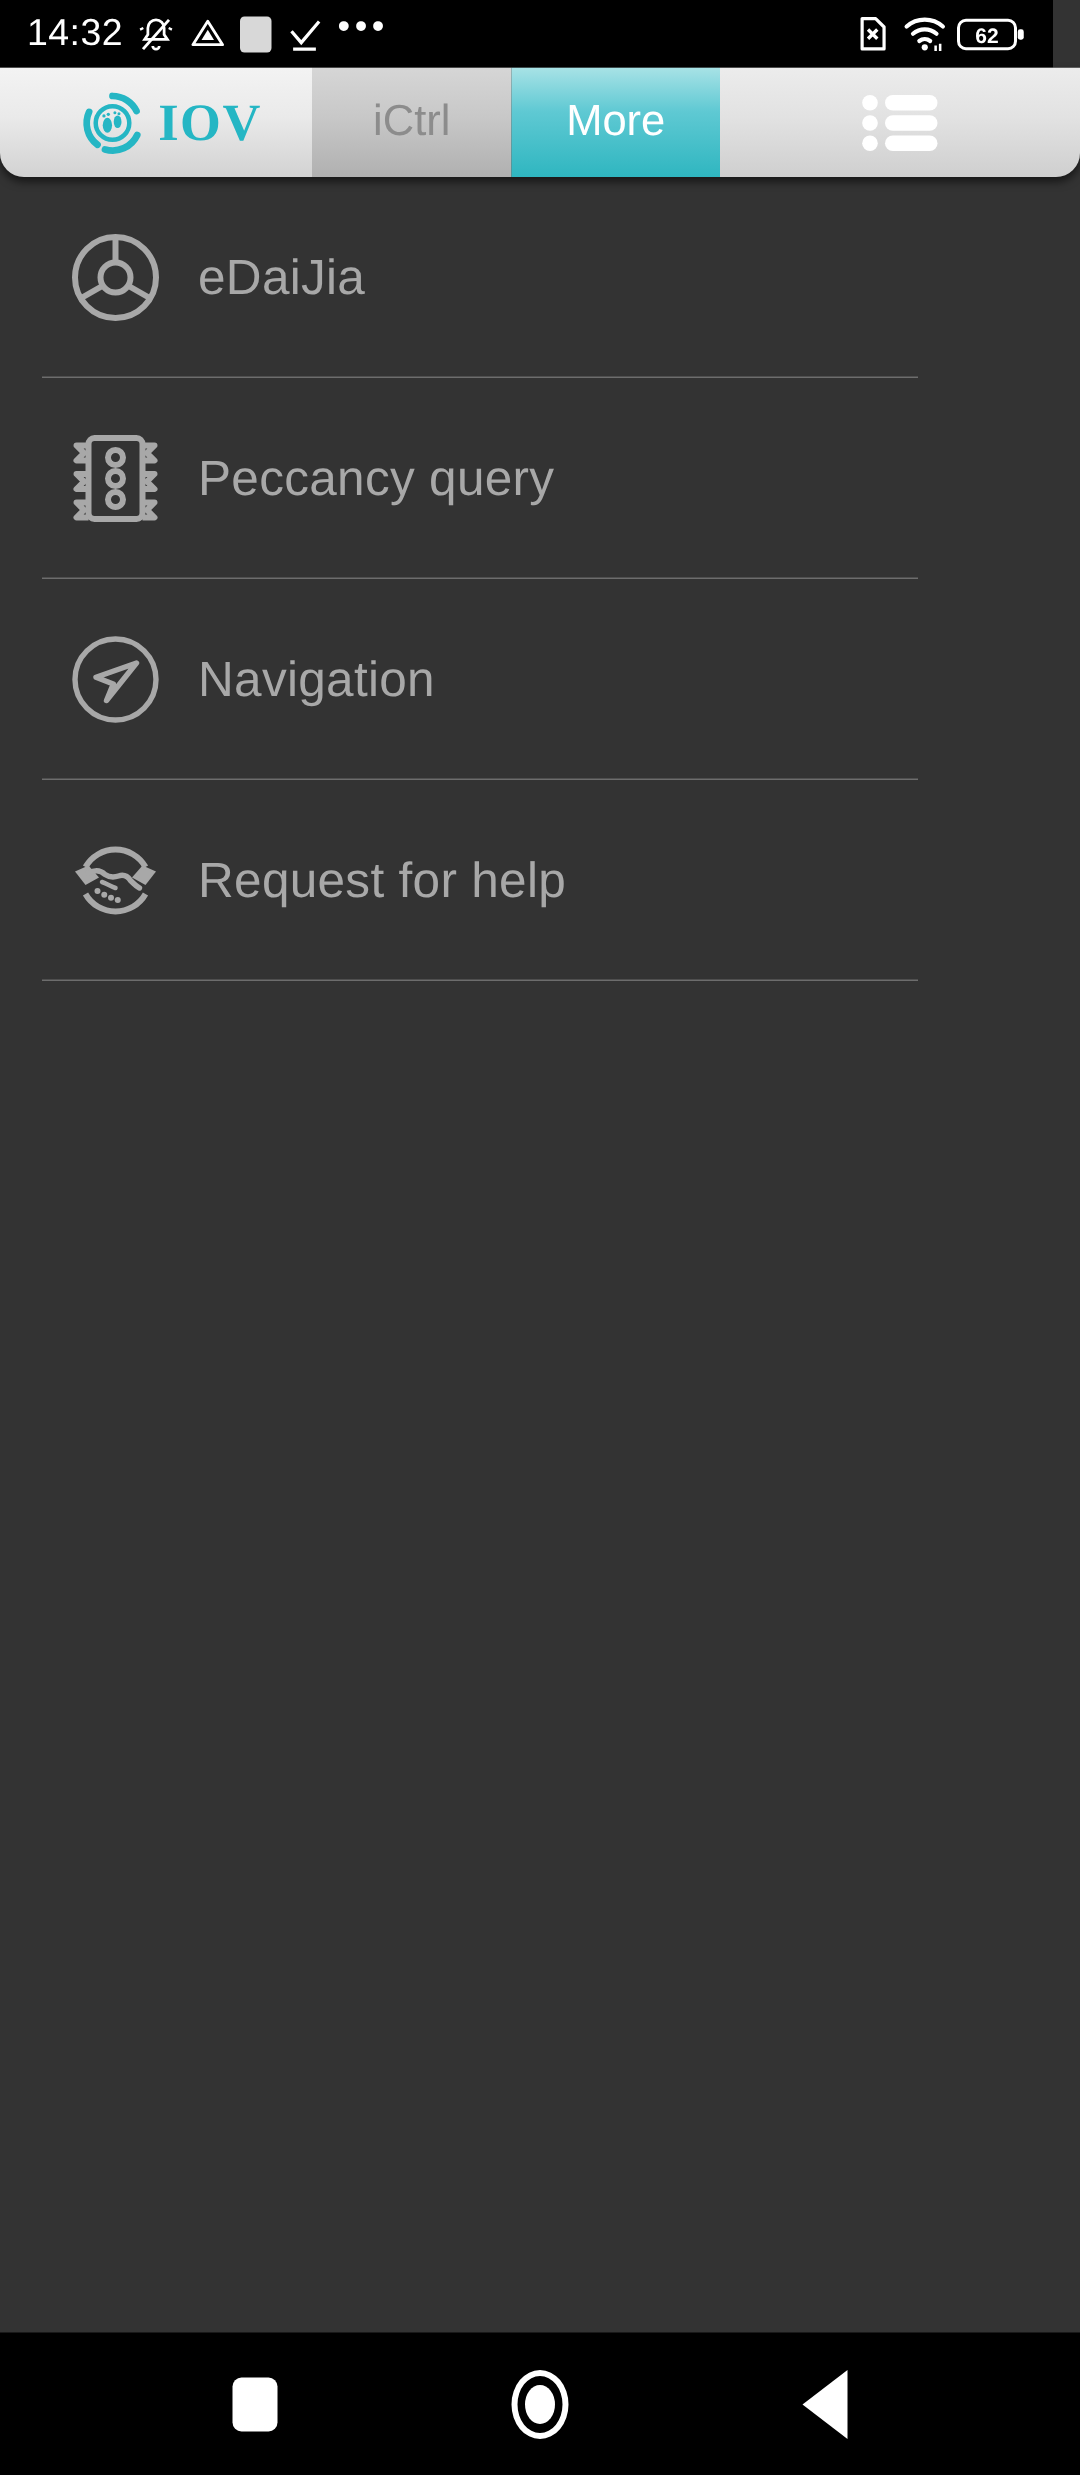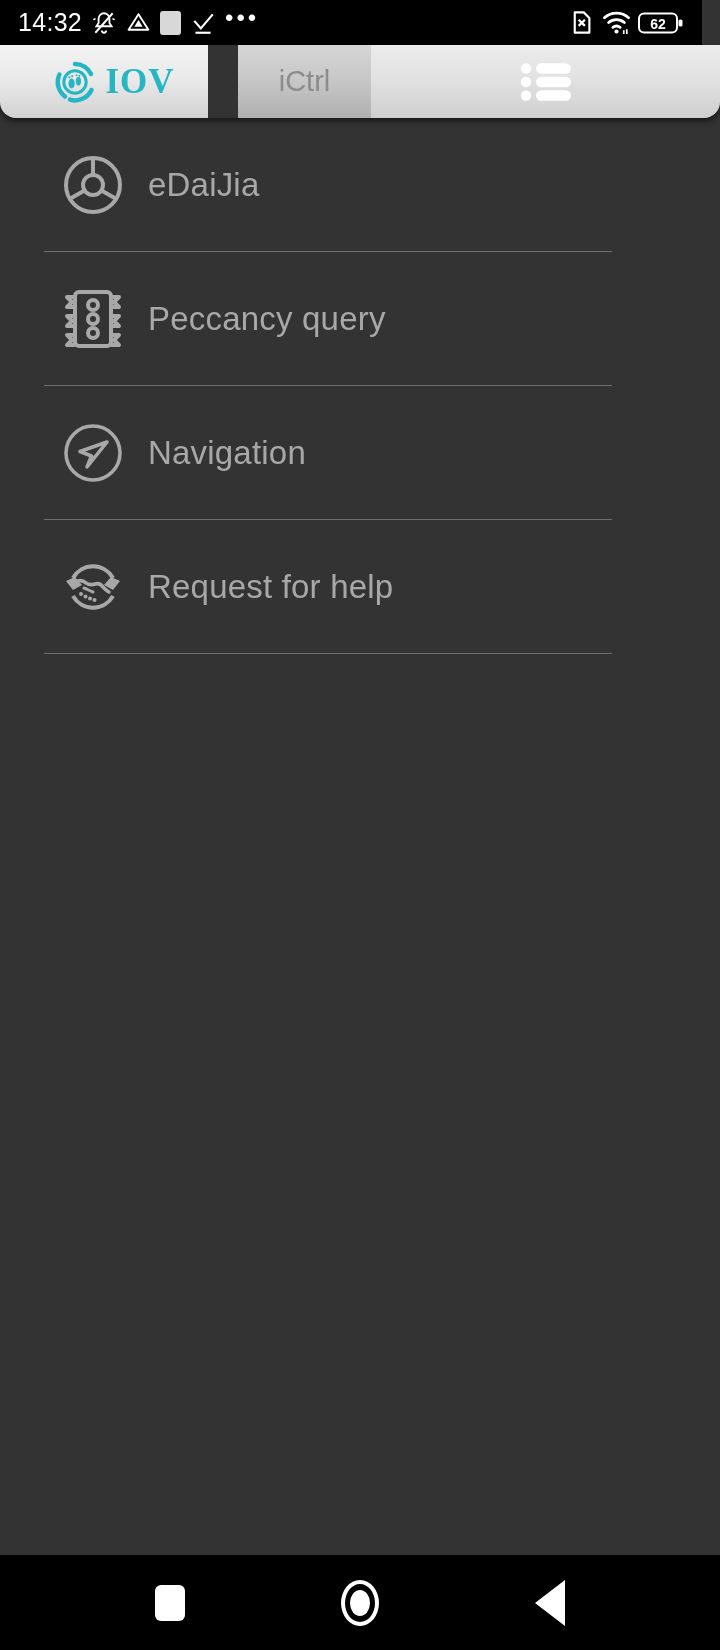--- a/index.html
+++ b/index.html
@@ -42,34 +42,33 @@
     font-family:"Liberation Serif", serif;
     font-weight:bold; font-size:35px; color:#25b6c4; letter-spacing:1px;
   }
   .tab{
     display:flex; align-items:center; justify-content:center;
     font-size:29px;
   }
   .tab-ictrl{
     width:133px; color:#8c8c8c;
     background:linear-gradient(to bottom,#d6d6d6 0%,#c8c8c8 45%,#b0b0b0 100%);
-    margin-left:30px;
   }
   .tab-more{
     width:139px; color:#ffffff;
     background:linear-gradient(to bottom,#a8e2e6 0%,#5fc9d3 40%,#2fb6c0 100%);
   }
   .tab-menu{
     flex:1; display:flex; align-items:center; justify-content:center;
     background:linear-gradient(to bottom,#ececec 0%,#e2e2e2 45%,#cfcfcf 100%);
   }
   .menu-icon{ width:52px; height:40px; }
 
   
-  .list{ position:absolute; top:118px; left:0; width:640px;padding-left:16px; }
+  .list{ position:absolute; top:118px; left:0; width:640px; }
   .row{
     position:relative; height:134px;
     display:flex; align-items:center;
     padding-left:44px;
   }
   .row::after{
     content:""; position:absolute; left:28px; right:28px; bottom:0;
     height:1px; background:#6d6d6d;
   }
   .row-icon{ width:66px; height:66px; flex:0 0 auto; display:flex; align-items:center; justify-content:center; }
@@ -180,20 +179,23 @@
           <circle cx="26.3" cy="15.9" r="1" fill="#25b6c4"></circle>
         </svg>
       </span>
       <span class="logo-text">IOV</span>
     </div>
 
     <div class="tab tab-ictrl">
       <span>iCtrl</span>
     </div>
 
+    <div class="tab tab-more">
+      <span>More</span>
+    </div>
 
     <div class="tab-menu">
       <span class="menu-icon">
         <svg width="52" height="40" viewBox="0 0 52 40">
           <circle cx="6" cy="6.5" r="5.2" fill="#fff"></circle>
           <circle cx="6" cy="20" r="5.2" fill="#fff"></circle>
           <circle cx="6" cy="33.5" r="5.2" fill="#fff"></circle>
           <rect x="16" y="1.3" width="35" height="10.4" rx="5.2" fill="#fff"></rect>
           <rect x="16" y="14.8" width="35" height="10.4" rx="5.2" fill="#fff"></rect>
           <rect x="16" y="28.3" width="35" height="10.4" rx="5.2" fill="#fff"></rect>

